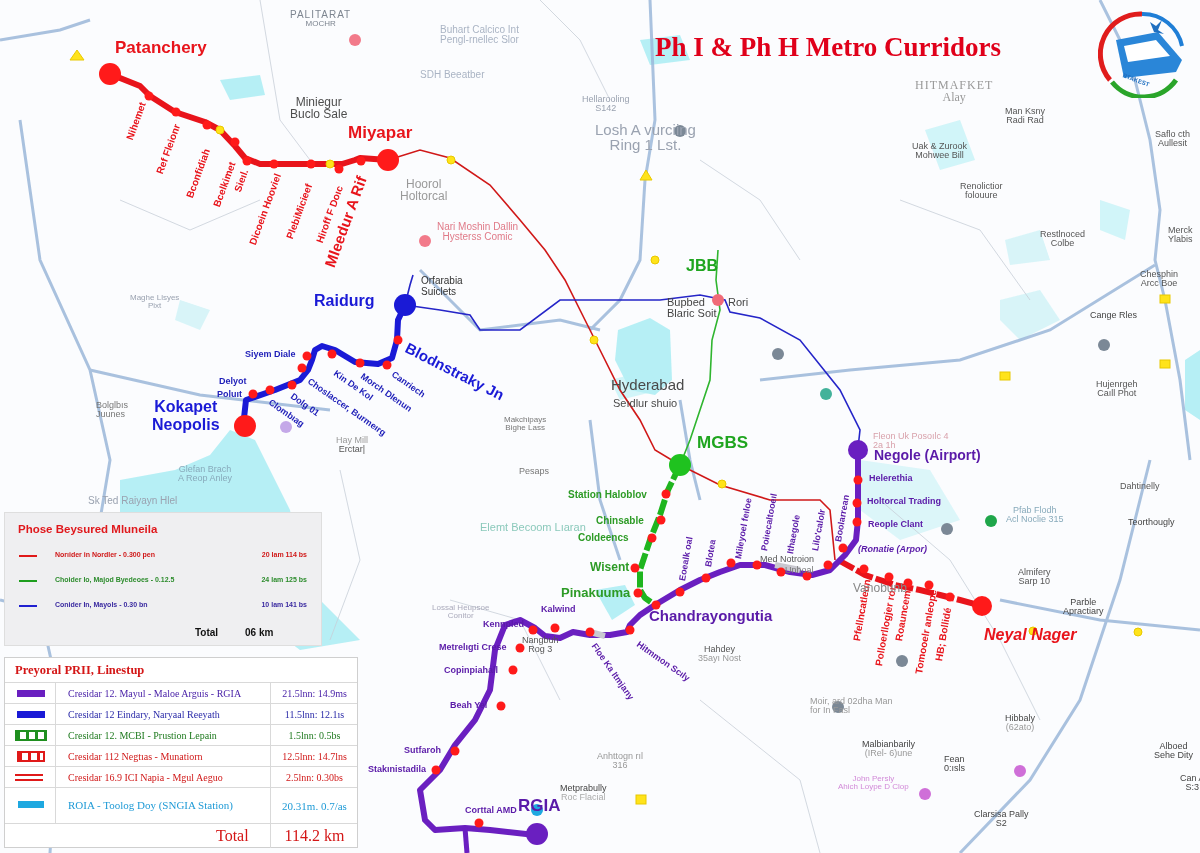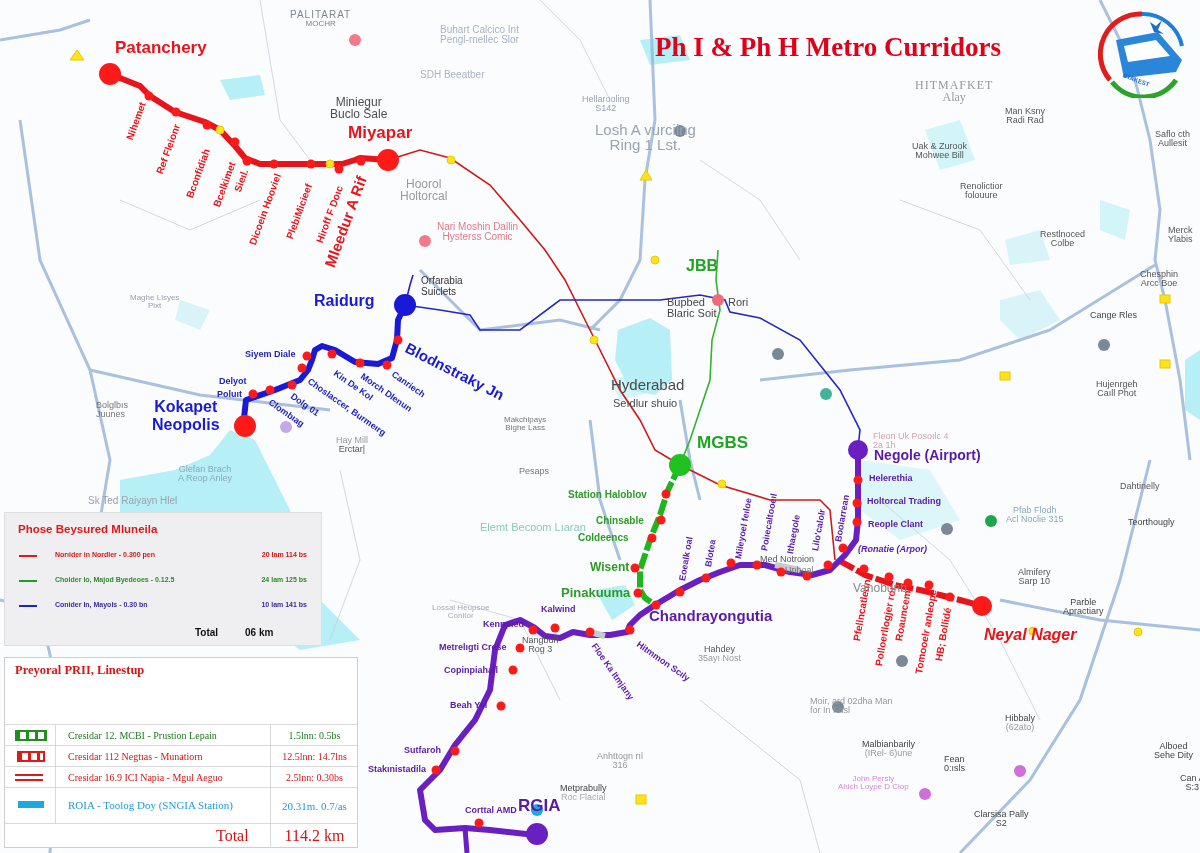--- a/index.html
+++ b/index.html
@@ -299,21 +299,21 @@
 <div class="lbl st-purple" style="left:404px;top:746px;">Sutfaroh</div>
 <div class="lbl st-purple" style="left:368px;top:765px;">Stakınistadila</div>
 <div class="lbl st-purple" style="left:465px;top:806px;">Corttal AMD</div>
 <div class="lbl st-purple rot" style="left:597px;top:642px;transform:rotate(55deg);">Floe Ka Itmjany</div>
 <div class="lbl st-purple rot" style="left:640px;top:640px;transform:rotate(35deg);">Hitmmon Scıly</div>
 
 <div class="lbl bg-lbl" style="left:290px;top:10px;">
     <div style="letter-spacing:1px;">PALITARAT</div>
     <div style="font-size:8px;">MOCHR</div>
   </div>
-<div class="lbl bg-lbl big" style="left:290px;top:96px;margin-left:40px;">
+<div class="lbl bg-lbl big" style="left:290px;top:96px;">
     <div>Miniegur</div>
     <div>Buclo Sale</div>
   </div>
 <div class="lbl bg-lbl big" style="left:400px;top:178px;color:#999;">
     <div>Hoorol</div>
     <div>Holtorcal</div>
   </div>
 <div class="lbl bg-lbl" style="left:437px;top:222px;color:#e07a88;">
     <div>Nari Moshin Dallin</div>
     <div>Hysterss Comic</div>
@@ -503,20 +503,34 @@
     <span class="txt">Conider In, Mayols - 0.30 bn</span>
     <span class="val">10 lam 141 bs</span>
   </div>
   <div class="l1-total">Total</div>
   <div class="l1-total-v">06 km</div>
 </div>
 
 <div class="legend2">
   <div class="hd">Preyoral PRII, Linestup</div>
 
+  <div class="l2-row" style="top:24px;color:#4a22a8;">
+    <div class="sw-cell">
+        <span style="position:absolute;left:12px;top:7px;width:28px;height:7px;background:#6a1fc0;"></span>
+      </div>
+    <span class="name">Cresidar 12. Mayul - Maloe Arguis - RGIA</span>
+    <span class="val">21.5lnn: 14.9ms</span>
+  </div>
+  <div class="l2-row" style="top:45px;color:#2a2aa8;">
+    <div class="sw-cell">
+        <span style="position:absolute;left:12px;top:7px;width:28px;height:7px;background:#1a1ad6;"></span>
+      </div>
+    <span class="name">Cresidar 12 Eindary, Naryaal Reeyath</span>
+    <span class="val">11.5lnn: 12.1ıs</span>
+  </div>
   <div class="l2-row" style="top:66px;color:#1f7a1f;">
     <div class="sw-cell">
         <span style="position:absolute;left:10px;top:5px;width:28px;height:7px;border:2px solid #1f8f1f;background:repeating-linear-gradient(90deg,#1f8f1f 0 3px,#fff 3px 9px);"></span>
       </div>
     <span class="name">Cresidar 12. MCBI - Prustion Lepain</span>
     <span class="val">1.5lnn: 0.5bs</span>
   </div>
   <div class="l2-row" style="top:87px;color:#d01818;">
     <div class="sw-cell">
         <span style="position:absolute;left:12px;top:5px;width:24px;height:7px;border:2px solid #e01919;background:repeating-linear-gradient(90deg,#e01919 0 3px,#fff 3px 9px);"></span>

